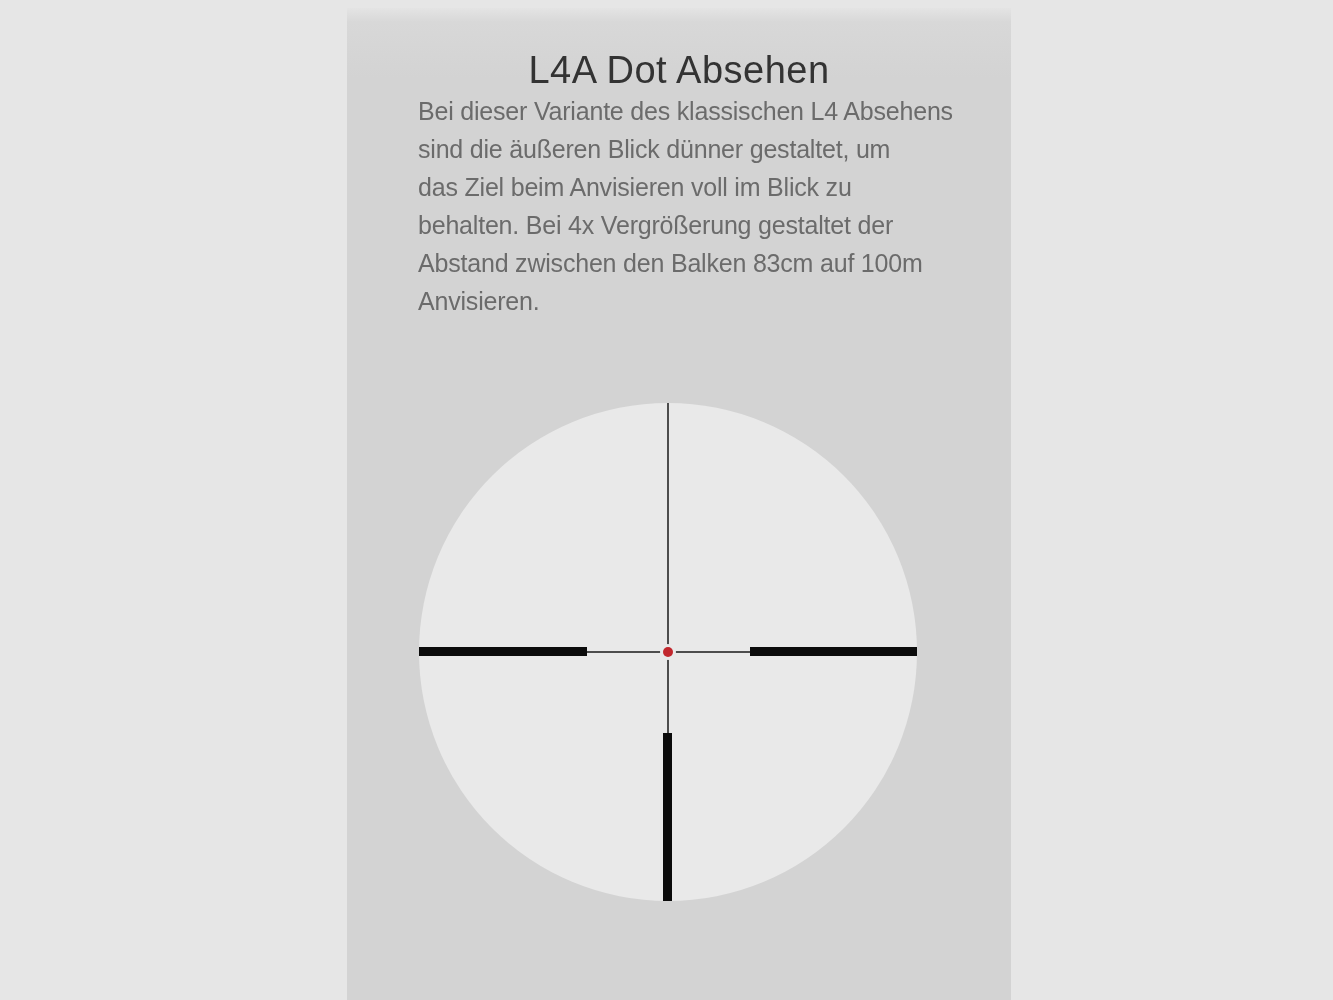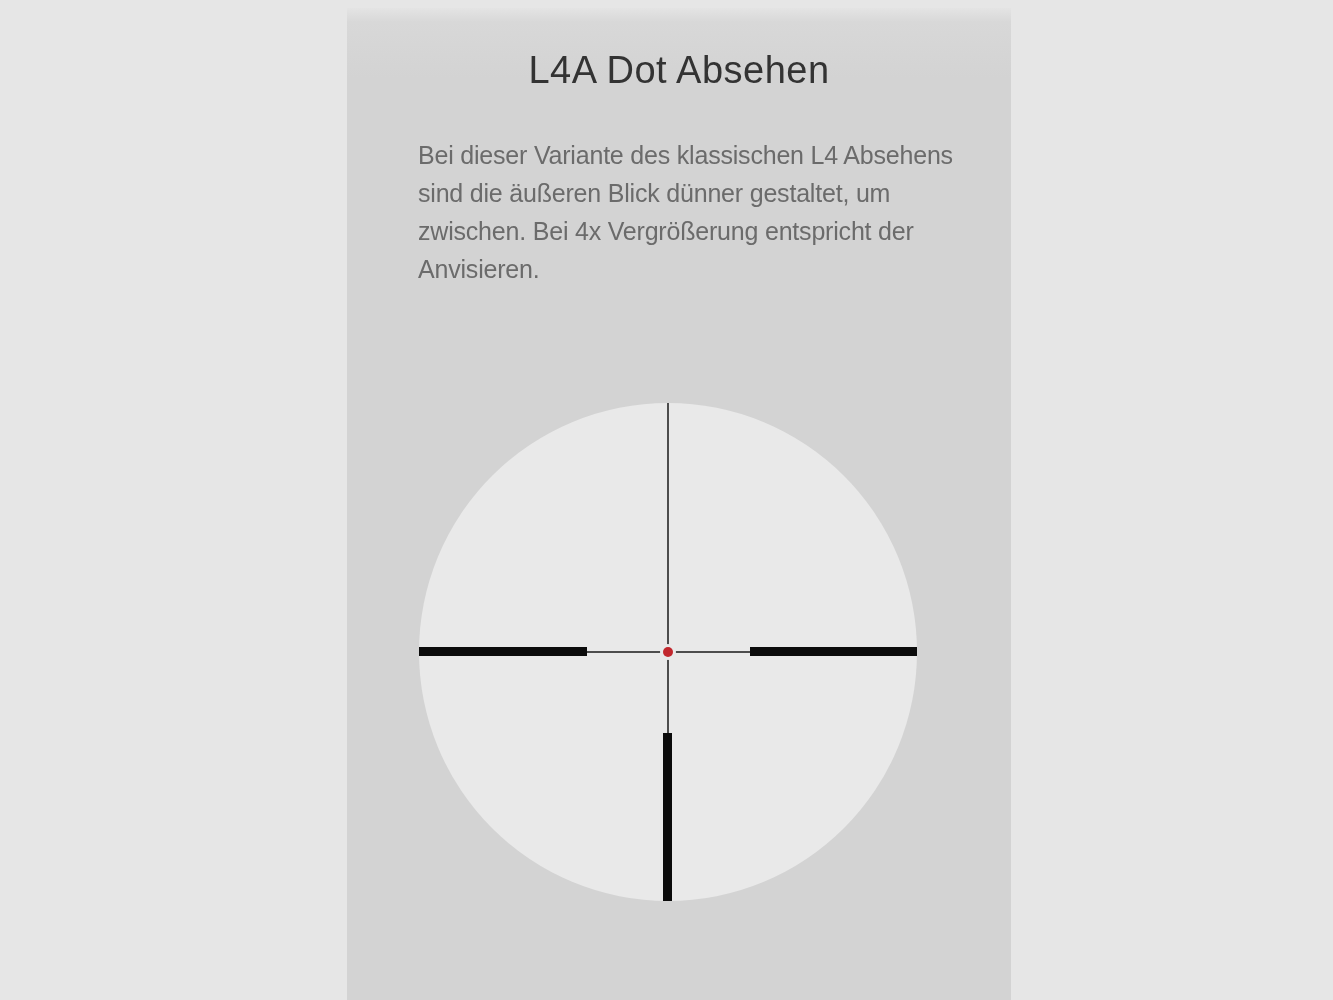--- a/index.html
+++ b/index.html
@@ -45,21 +45,20 @@
   .description {
     position: absolute;
     left: 71px;
     top: 84px;
     width: 500px;
     font-size: 25px;
     font-weight: 300;
     letter-spacing: -0.2px;
     color: #6b6b6b;
     line-height: 38px;
-    margin-top: 44px;
   }
   .description .line {
     white-space: nowrap;
   }
 
   
   .reticle {
     position: absolute;
     left: 72px;
     top: 395px;
@@ -126,21 +125,23 @@
 
 <div class="stage">
 
   <div class="panel">
 
     <h1 class="page-title">L4A Dot Absehen</h1>
 
     <div class="description">
       <div class="line">Bei dieser Variante des klassischen L4 Absehens</div>
       <div class="line">sind die äußeren Blick dünner gestaltet, um</div>
-      <div class="line">zwischen. Bei 4x Vergrößerung entspricht der</div>
+      <div class="line">das Ziel beim Anvisieren voll im Blick zu</div>
+      <div class="line">behalten. Bei 4x Vergrößerung gestaltet der</div>
+      <div class="line">Abstand zwischen den Balken 83cm auf 100m</div>
       <div class="line">Anvisieren.</div>
     </div>
 
     <div class="reticle">
       <div class="thin-line v-thin"></div>
       <div class="thin-line h-thin"></div>
       <div class="bar bar-left"></div>
       <div class="bar bar-right"></div>
       <div class="bar bar-bottom"></div>
       <div class="dot"></div>

